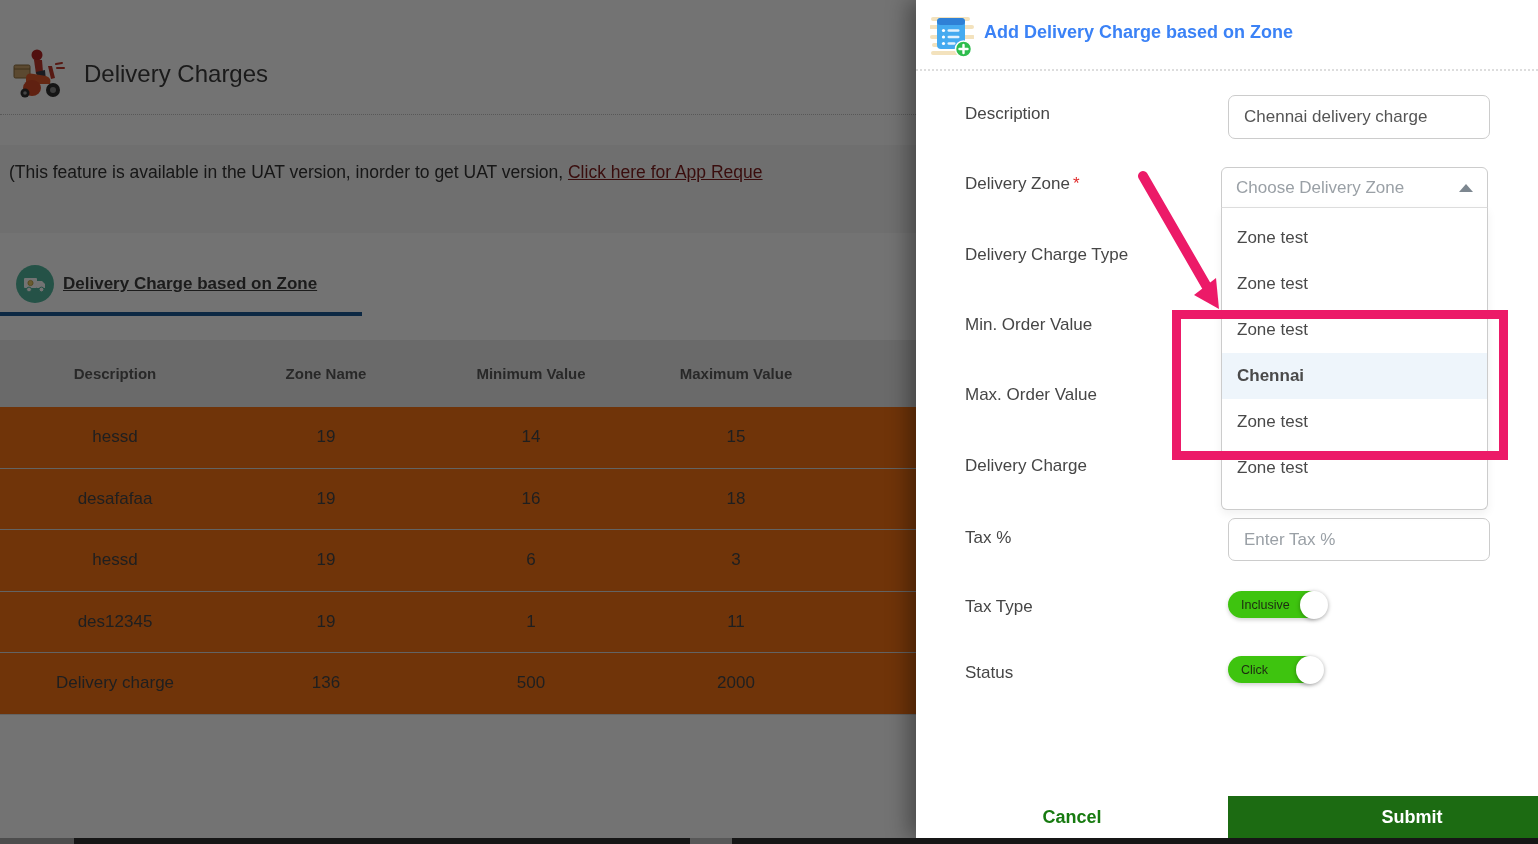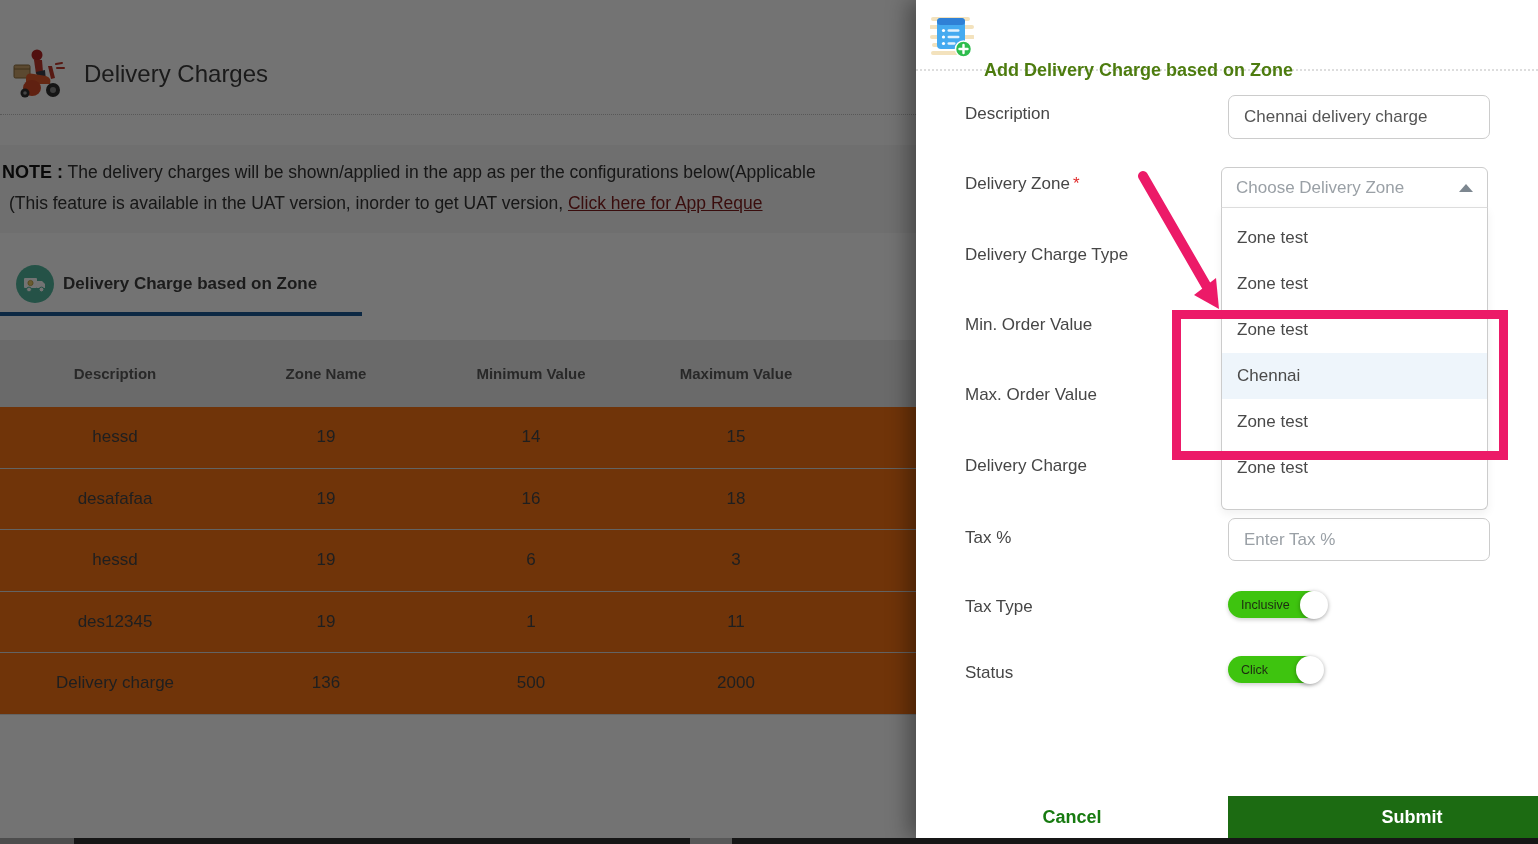--- a/index.html
+++ b/index.html
@@ -17,51 +17,51 @@
 
   .note-band { position:absolute; top:145px; left:0; width:100%; height:88px; background:#f5f5f5; padding:12px 0 0 2px; white-space:nowrap; }
   .note-line { font-size:17.5px; color:#333; line-height:31px; }
   .note-prefix { font-weight:bold; color:#141414; font-size:18px; }
   .note-line2 { margin-left:7px; }
   .note-link { color:#7f1d1d; text-decoration:underline; cursor:pointer; }
 
   .tabbar { position:absolute; top:256px; left:0; width:100%; height:62px; }
   .tab { position:absolute; left:0; top:0; height:56px; display:flex; align-items:center; padding-left:16px; cursor:pointer; }
   .tab-icon-circle { width:38px; height:38px; border-radius:50%; background:#52b79e; display:flex; align-items:center; justify-content:center; }
-  .tab-label { margin-left:9px; font-size:17px; font-weight:bold; color:#3e3e3e; }
+  .tab-label { margin-left:9px; font-size:17px; font-weight:bold; color:#3e3e3e;text-decoration:underline; }
   .tab-underline { position:absolute; left:0; top:56px; width:362px; height:4px; background:#1c5a96; }
 
   .ztable { position:absolute; top:340px; left:0; width:1060px; }
   .ztable-header { display:grid; grid-template-columns:230px 192px 218px 192px 1fr; height:67px; background:#ececec; align-items:center; }
   .ztable-header div { text-align:center; font-size:15px; font-weight:bold; color:#5a5a5a; }
   .ztable-row { display:grid; grid-template-columns:230px 192px 218px 192px 1fr; height:61.5px; align-items:center; border-bottom:1px solid #dcdcdc; background:#f97316; }
   .ztable-row div { text-align:center; font-size:17px; color:#454545; }
 
   
   .dim-overlay { position:absolute; inset:0; background:rgba(0,0,0,0.55); z-index:10; }
 
   
   .modal { position:absolute; left:916px; top:0; width:622px; height:838px; background:#fff; z-index:20; box-shadow:-8px 0 20px rgba(0,0,0,0.35); }
   .modal-header { position:absolute; top:0; left:0; width:100%; height:71px; border-bottom:2px dotted #ddd; }
-  .modal-title { position:absolute; left:68px; top:22px; font-size:18px; font-weight:bold; color:#4d7c0f;margin-top:38px; }
+  .modal-title { position:absolute; left:68px; top:22px; font-size:18px; font-weight:bold; color:#3b82f6; }
   .add-icon { position:absolute; left:14px; top:11px; }
 
   .f-label { position:absolute; left:49px; font-size:17px; color:#464646; }
   .req { color:#e02b2b; margin-left:3px; }
 
   .text-input { position:absolute; left:312px; width:262px; height:44px; border:1px solid #ccc; border-radius:7px; font-family:"Liberation Sans",sans-serif; font-size:17px; color:#555; padding:0 15px; background:#fff; outline:none; }
   .text-input::placeholder { color:#9aa0a6; }
 
   .select-box { position:absolute; left:305px; top:167px; width:267px; height:41px; border:1px solid #ccc; border-top-left-radius:6px; border-top-right-radius:6px; background:#fff; display:flex; align-items:center; padding:0 14px; cursor:pointer; z-index:21; }
   .select-placeholder { font-size:17px; color:#9aa0a6; flex:1; }
   .caret-up { width:0; height:0; border-left:7px solid transparent; border-right:7px solid transparent; border-bottom:8px solid #7d8790; }
 
   .listbox { position:absolute; left:305px; top:207px; width:267px; height:303px; background:#fff; border:1px solid #ccc; border-top:1px solid #ddd; border-radius:0 0 6px 6px; z-index:22; padding-top:7px; box-shadow:0 4px 10px rgba(0,0,0,0.06); }
   .option { height:46px; line-height:46px; padding-left:15px; font-size:17px; color:#4a4a4a; cursor:pointer; }
-  .option.highlighted { background:#eef5fb; }
+  .option.highlighted { background:#eef5fb;font-weight:bold; }
 
   .toggle { position:absolute; left:312px; height:27px; border-radius:14px; background:#3ec40f; display:flex; align-items:center; cursor:pointer; box-shadow:0 2px 4px rgba(0,0,0,0.18); }
   .toggle-label { font-size:12.5px; color:#1d2b12; padding-left:13px; padding-right:30px; }
   .toggle-knob { position:absolute; right:-6px; top:0; width:28px; height:28px; border-radius:50%; background:#fff; box-shadow:0 1px 4px rgba(0,0,0,0.35); }
 
   .modal-footer-cancel { position:absolute; left:0; top:796px; width:312px; height:42px; background:#fff; display:flex; align-items:center; justify-content:center; font-size:18px; font-weight:bold; color:#177a10; cursor:pointer; }
   .modal-footer-submit { position:absolute; left:312px; top:796px; width:368px; height:42px; background:#1c6b12; display:flex; align-items:center; justify-content:center; font-size:18px; font-weight:bold; color:#ffffff; cursor:pointer; border:none; }
 
   
   .annot-rect { position:absolute; left:256px; top:310px; width:336px; height:150px; border:9px solid #ec1a68; z-index:30; pointer-events:none; }
@@ -94,21 +94,20 @@
           <circle cx="41" cy="42" r="3" fill="#888"></circle>
           <circle cx="13" cy="45" r="4.5" fill="#2f2f2f"></circle>
           <circle cx="13" cy="45" r="1.8" fill="#999"></circle>
           <path d="M44 16 L50 15 M45 20 L52 20" stroke="#c0392b" stroke-width="2" stroke-linecap="round"></path>
         </svg>
       </span>
       <div class="page-title">Delivery Charges</div>
     </div>
 
     <div class="note-band">
-      <div class="note-line"><span class="note-prefix">NOTE :</span><span> The delivery charges will be shown/applied in the app as per the configurations below(Applicable</span></div>
       <div class="note-line"><span class="note-line2">(This feature is available in the UAT version, inorder to get UAT version, </span><a class="note-link">Click here for App Reque</a></div>
     </div>
 
     <div class="tabbar">
       <div class="tab">
         <span class="tab-icon-circle">
           <svg width="24" height="18" viewBox="0 0 24 18">
             <rect x="1" y="3" width="13" height="10" rx="1" fill="#fff"></rect>
             <path d="M14 6 L19 6 L22 9 L22 13 L14 13 Z" fill="#fff"></path>
             <circle cx="6" cy="14.5" r="2.4" fill="#fff" stroke="#52b79e" stroke-width="1"></circle>

